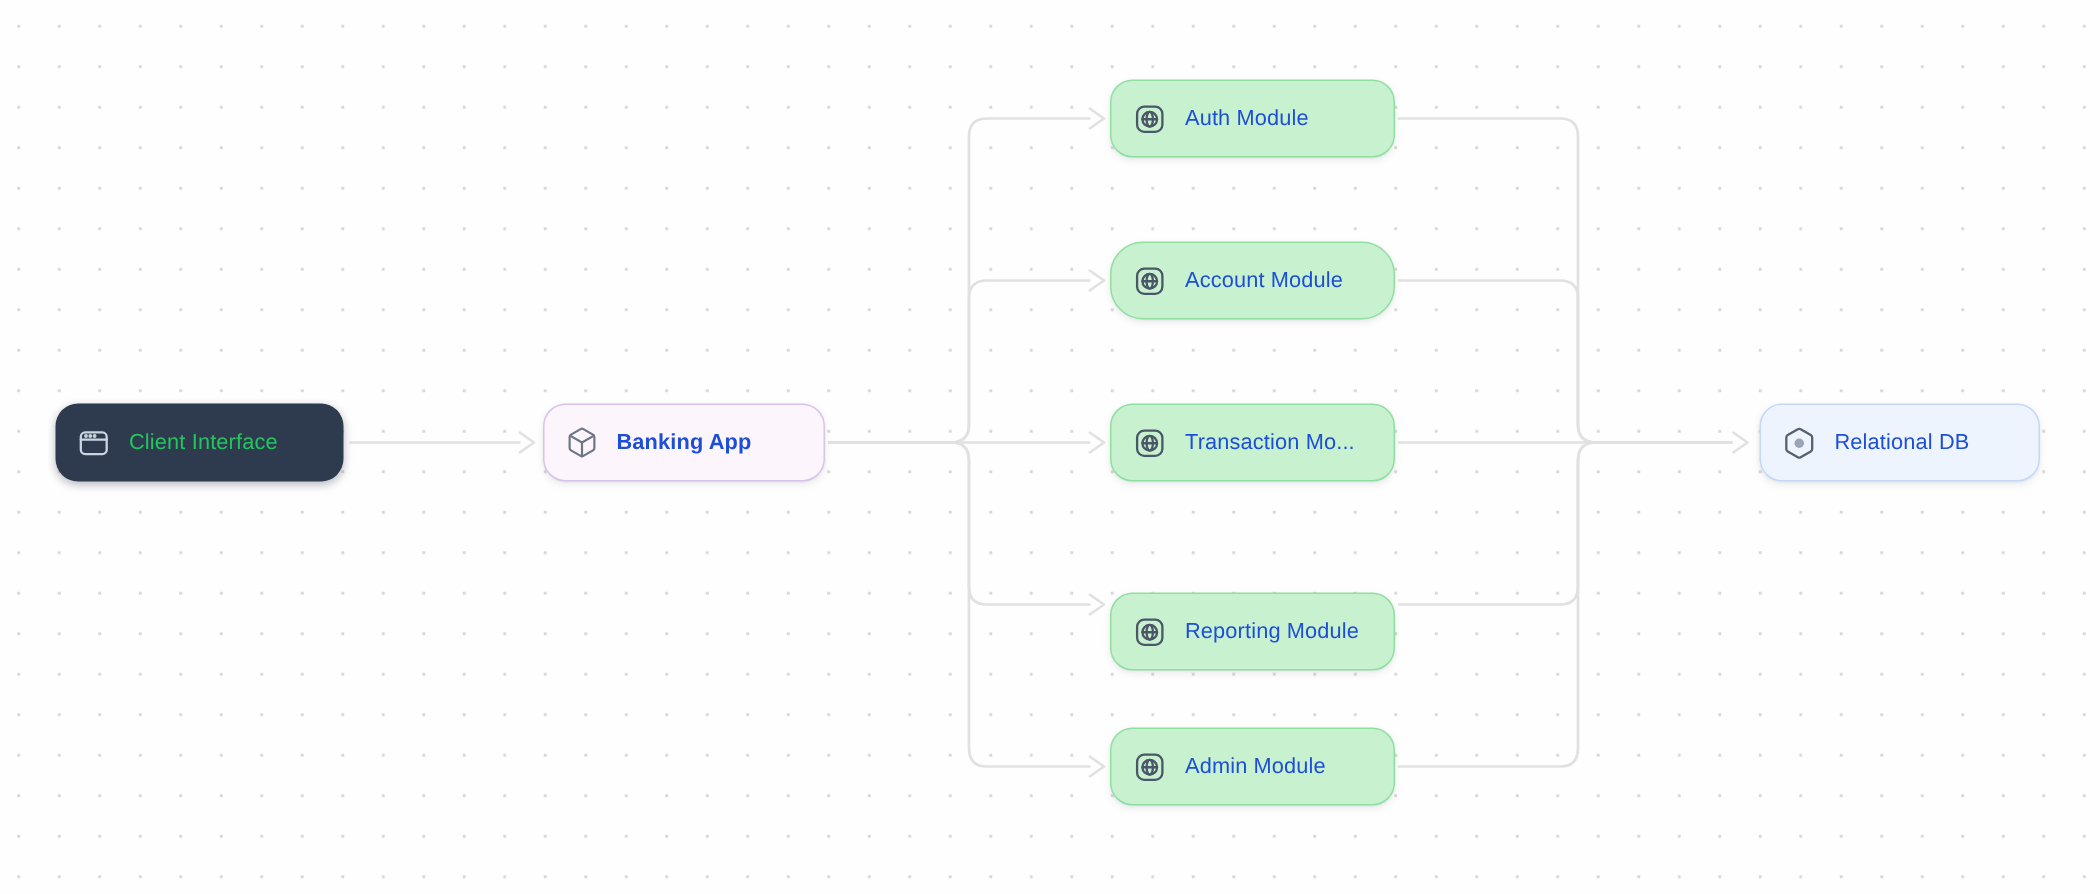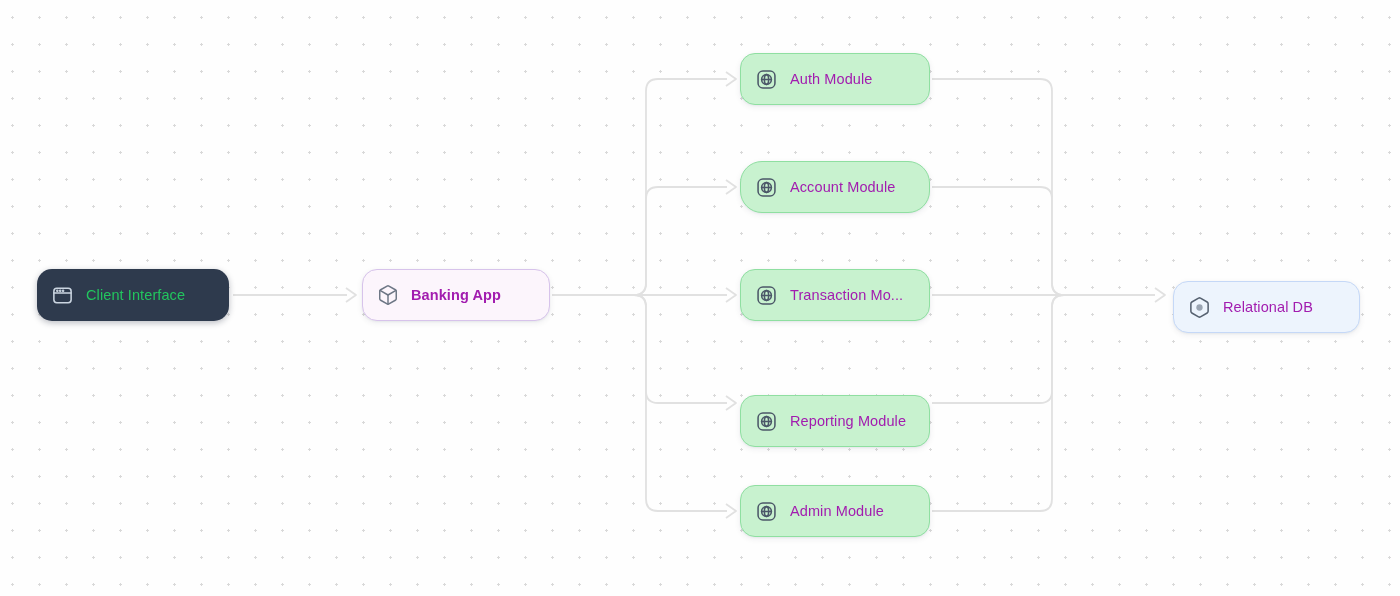--- a/index.html
+++ b/index.html
@@ -36,21 +36,21 @@
     position: absolute;
     height: 52px;
     box-sizing: border-box;
     border-radius: 15px;
     display: flex;
     align-items: center;
     padding: 0 14px;
     gap: 12px;
     font-size: 14.5px;
     font-weight: 500;
-    color: #a21caf;
+    color: #1d4ed8;
     letter-spacing: 0.1px;
     box-shadow: 0 1px 2px rgba(20,30,50,.05), 0 2px 6px rgba(20,30,50,.07);
     cursor: default;
     white-space: nowrap;
   }
   .node .icon { display: flex; align-items: center; flex: 0 0 auto; }
   .node .icon svg { display: block; }
   .node-client {
     left: 37px; top: 269px; width: 192px;
     background: #2e3a4d;
@@ -67,21 +67,21 @@
     left: 740px; width: 190px;
     background: #c8f2cf;
     border: 1.5px solid #8fdfa1;
   }
   .node-auth        { top: 53px;  }
   .node-account     { top: 161px; border-radius: 22px; }
   .node-transaction { top: 269px; }
   .node-reporting   { top: 395px; }
   .node-admin       { top: 485px; }
   .node-db {
-    left: 1173px; top: 281px; width: 187px;
+    left: 1173px; top: 269px; width: 187px;
     background: #edf4fd;
     border: 1.5px solid #c5d8f7;
   }
   .label { overflow: hidden; text-overflow: ellipsis; }
 </style>
 </head>
 <body>
 
 <div class="canvas">
 

